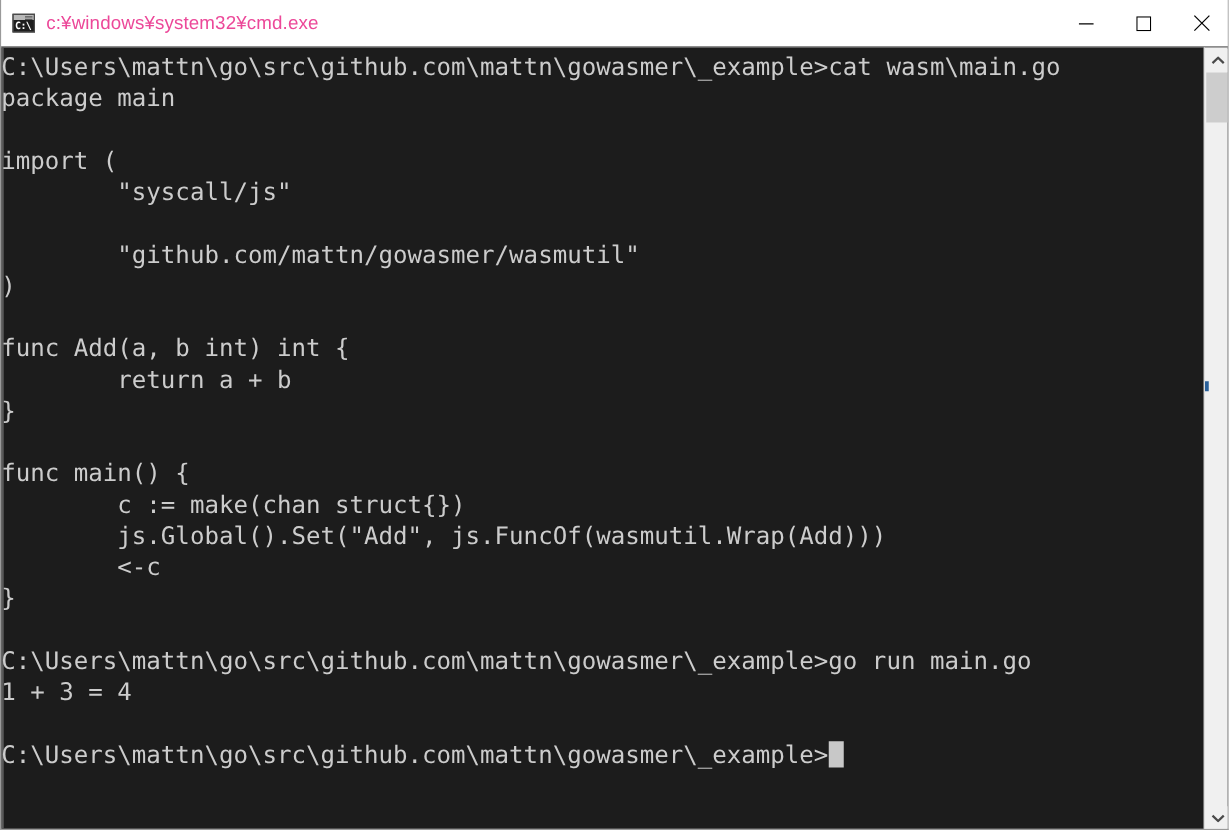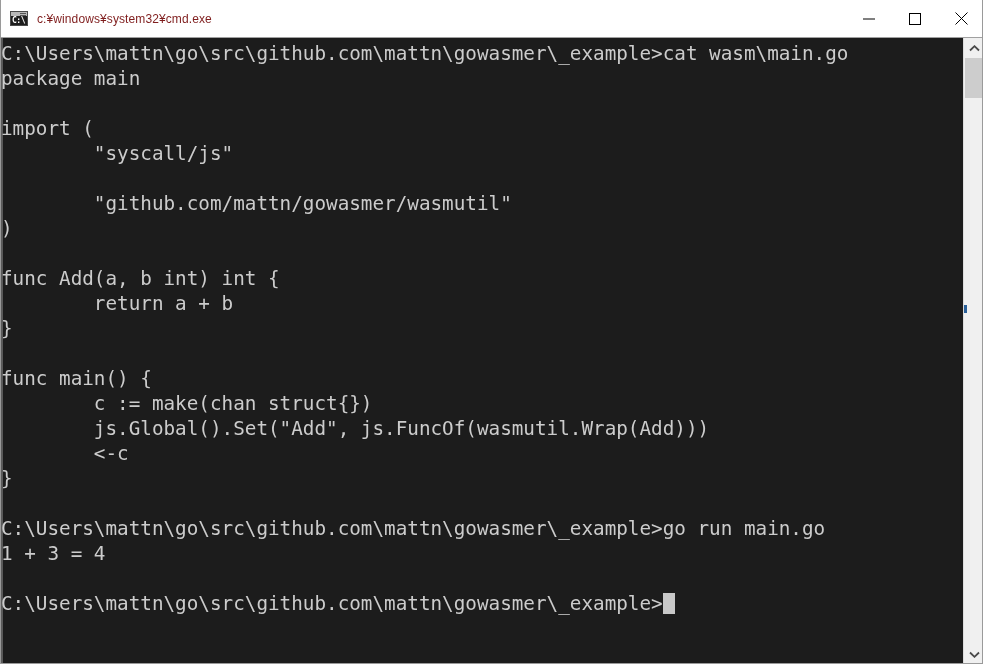--- a/index.html
+++ b/index.html
@@ -55,22 +55,22 @@
     left: 1px; top: 4px;
     font-family: "DejaVu Sans Mono", monospace;
     font-size: 8px;
     font-weight: bold;
     color: #ffffff;
     line-height: 10px;
     letter-spacing: -0.5px;
   }
   #title-text {
     margin-left: 9px;
-    font-size: 12px;
-    color: #7f1d1d;
+    font-size: 15px;
+    color: #ec4899;
     line-height: 20px;
     white-space: nowrap;
     letter-spacing: 0.1px;
   }
   #window-controls {
     position: absolute;
     right: 0; top: 0;
     height: 37px;
     display: flex;
   }

